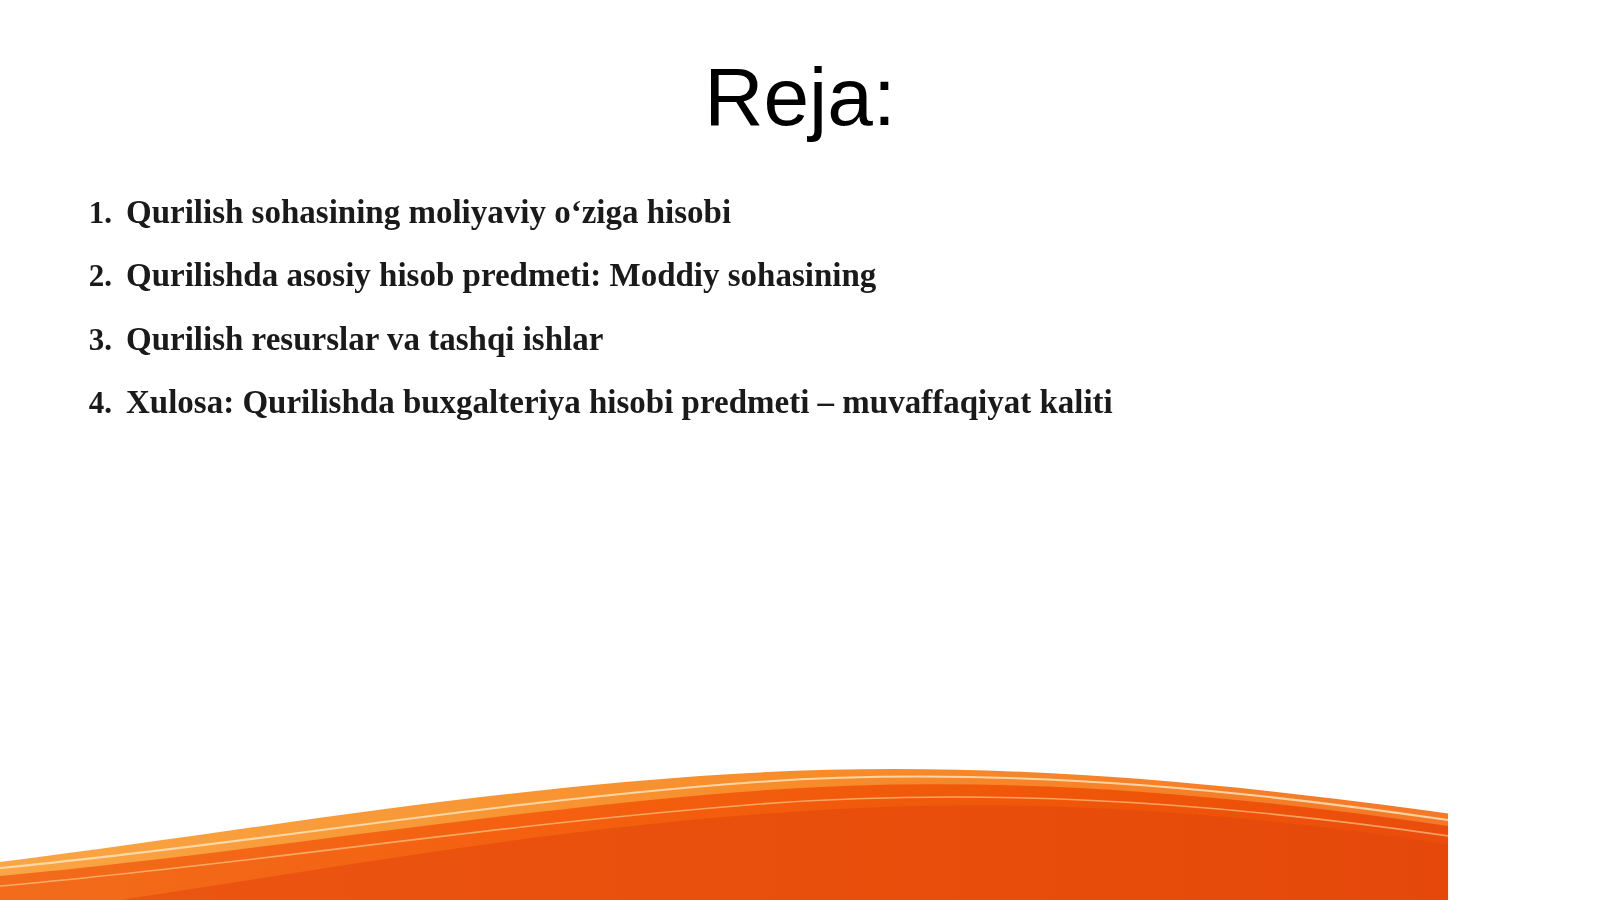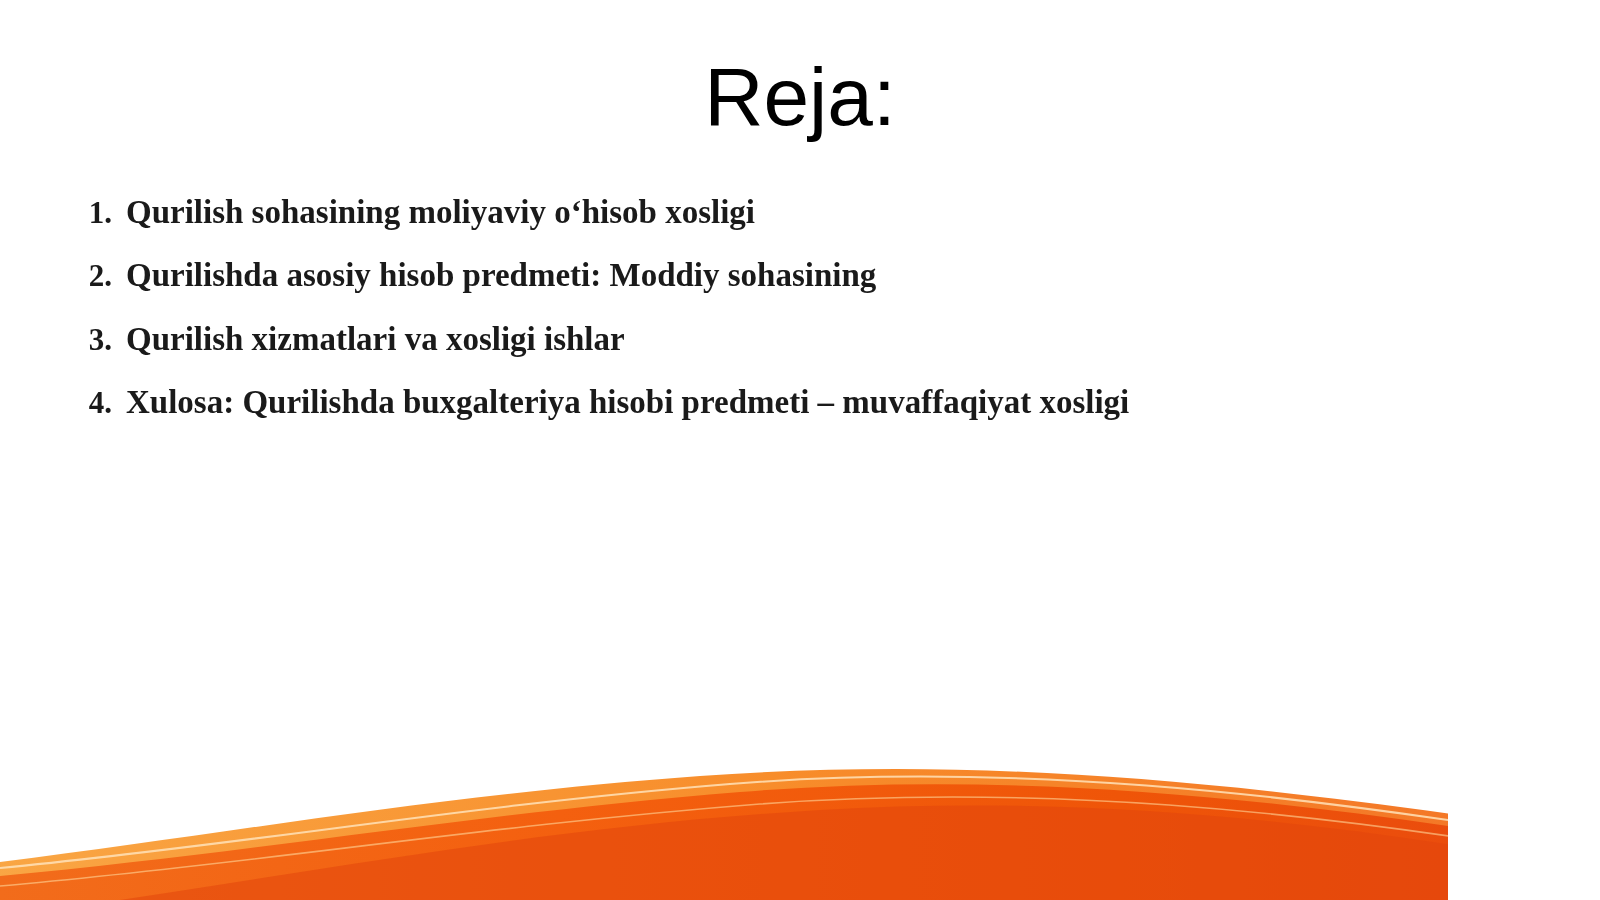--- a/index.html
+++ b/index.html
@@ -77,33 +77,33 @@
 </head>
 <body>
 
 <div class="slide">
 
   <div class="slide-title">Reja:</div>
 
   <ol class="content-list">
     <li>
       <span class="list-num">1.</span>
-      <span class="list-text">Qurilish sohasining moliyaviy o‘hisob xosligi</span>
+      <span class="list-text">Qurilish sohasining moliyaviy o‘ziga hisobi</span>
     </li>
     <li>
       <span class="list-num">2.</span>
       <span class="list-text">Qurilishda asosiy hisob predmeti: Moddiy sohasining</span>
     </li>
     <li>
       <span class="list-num">3.</span>
-      <span class="list-text">Qurilish xizmatlari va xosligi ishlar</span>
+      <span class="list-text">Qurilish resurslar va tashqi ishlar</span>
     </li>
     <li>
       <span class="list-num">4.</span>
-      <span class="list-text">Xulosa: Qurilishda buxgalteriya hisobi predmeti – muvaffaqiyat xosligi</span>
+      <span class="list-text">Xulosa: Qurilishda buxgalteriya hisobi predmeti – muvaffaqiyat kaliti</span>
     </li>
   </ol>
 
   <svg class="wave-decoration" viewBox="0 0 1600 160" preserveAspectRatio="none" xmlns="http://www.w3.org/2000/svg">
     <defs>
       <linearGradient id="gradMain" x1="0" y1="0" x2="1" y2="0">
         <stop offset="0%" stop-color="#f26c1b"></stop>
         <stop offset="35%" stop-color="#f4600f"></stop>
         <stop offset="70%" stop-color="#ef5508"></stop>
         <stop offset="100%" stop-color="#e8490f"></stop>

